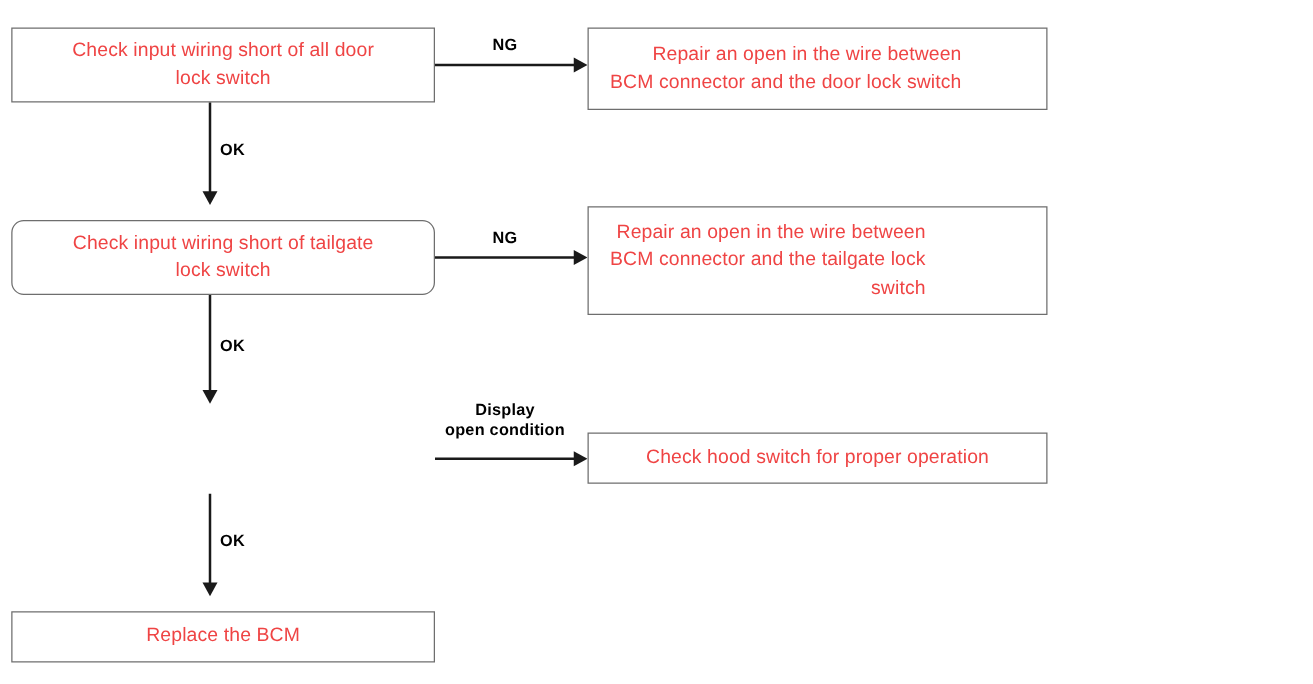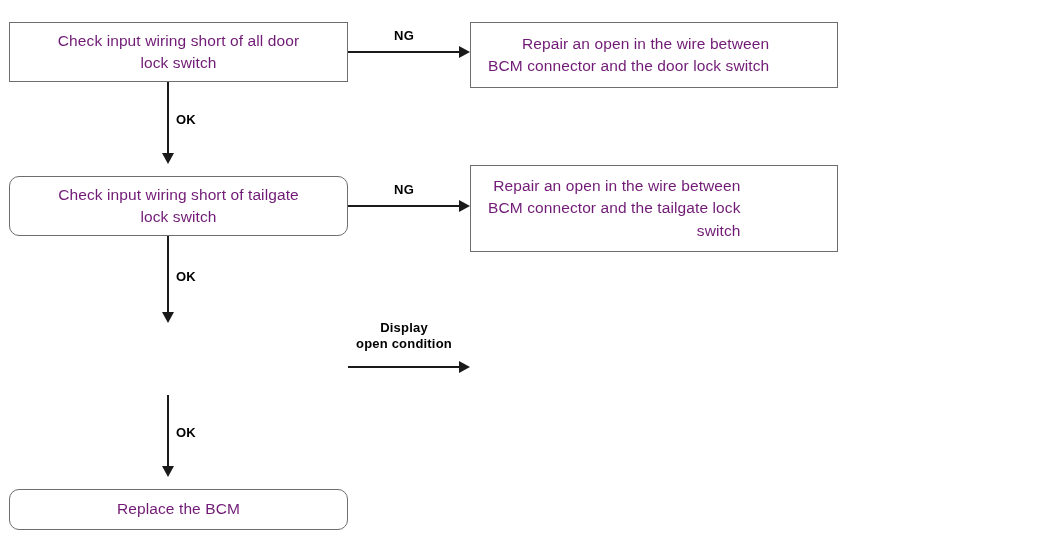--- a/index.html
+++ b/index.html
@@ -24,21 +24,21 @@
   
   .node {
     position: absolute;
     box-sizing: border-box;
     border: 1px solid #6e6e6e;
     background: #ffffff;
     display: flex;
     align-items: center;
     font-size: 15.5px;
     line-height: 1.45;
-    color: #701a75;
+    color: #ef4444;
     letter-spacing: .1px;
   }
   .node.center {
     justify-content: center;
     text-align: center;
   }
   .node.leftal {
     justify-content: flex-start;
     text-align: right;
   }
@@ -134,22 +134,25 @@
   <div class="vline" style="left:167px; top:236px; height:77px;"></div>
   <div class="arrow-down" style="left:162px; top:312px;"></div>
   <div class="elabel" style="left:176px; top:269px;">OK</div>
 
 
   <div class="hline" style="left:348px; top:366px; width:112px;"></div>
   <div class="arrow-right" style="left:459px; top:361px;"></div>
   <div class="elabel ctr" style="left:336px; top:320px; width:136px;">Display
 open condition</div>
 
+  <div class="node center" style="left:470px; top:346px; width:368px; height:41px;">
+    <span class="txt">Check hood switch for proper operation</span>
+  </div>
 
   <div class="vline" style="left:167px; top:395px; height:72px;"></div>
   <div class="arrow-down" style="left:162px; top:466px;"></div>
   <div class="elabel" style="left:176px; top:425px;">OK</div>
 
-  <div class="node center" style="left:9px; top:489px; width:339px; height:41px;border-radius:10px;">
+  <div class="node center" style="left:9px; top:489px; width:339px; height:41px;">
     <span class="txt">Replace the BCM</span>
   </div>
 
 </div>
 
 </body></html>

